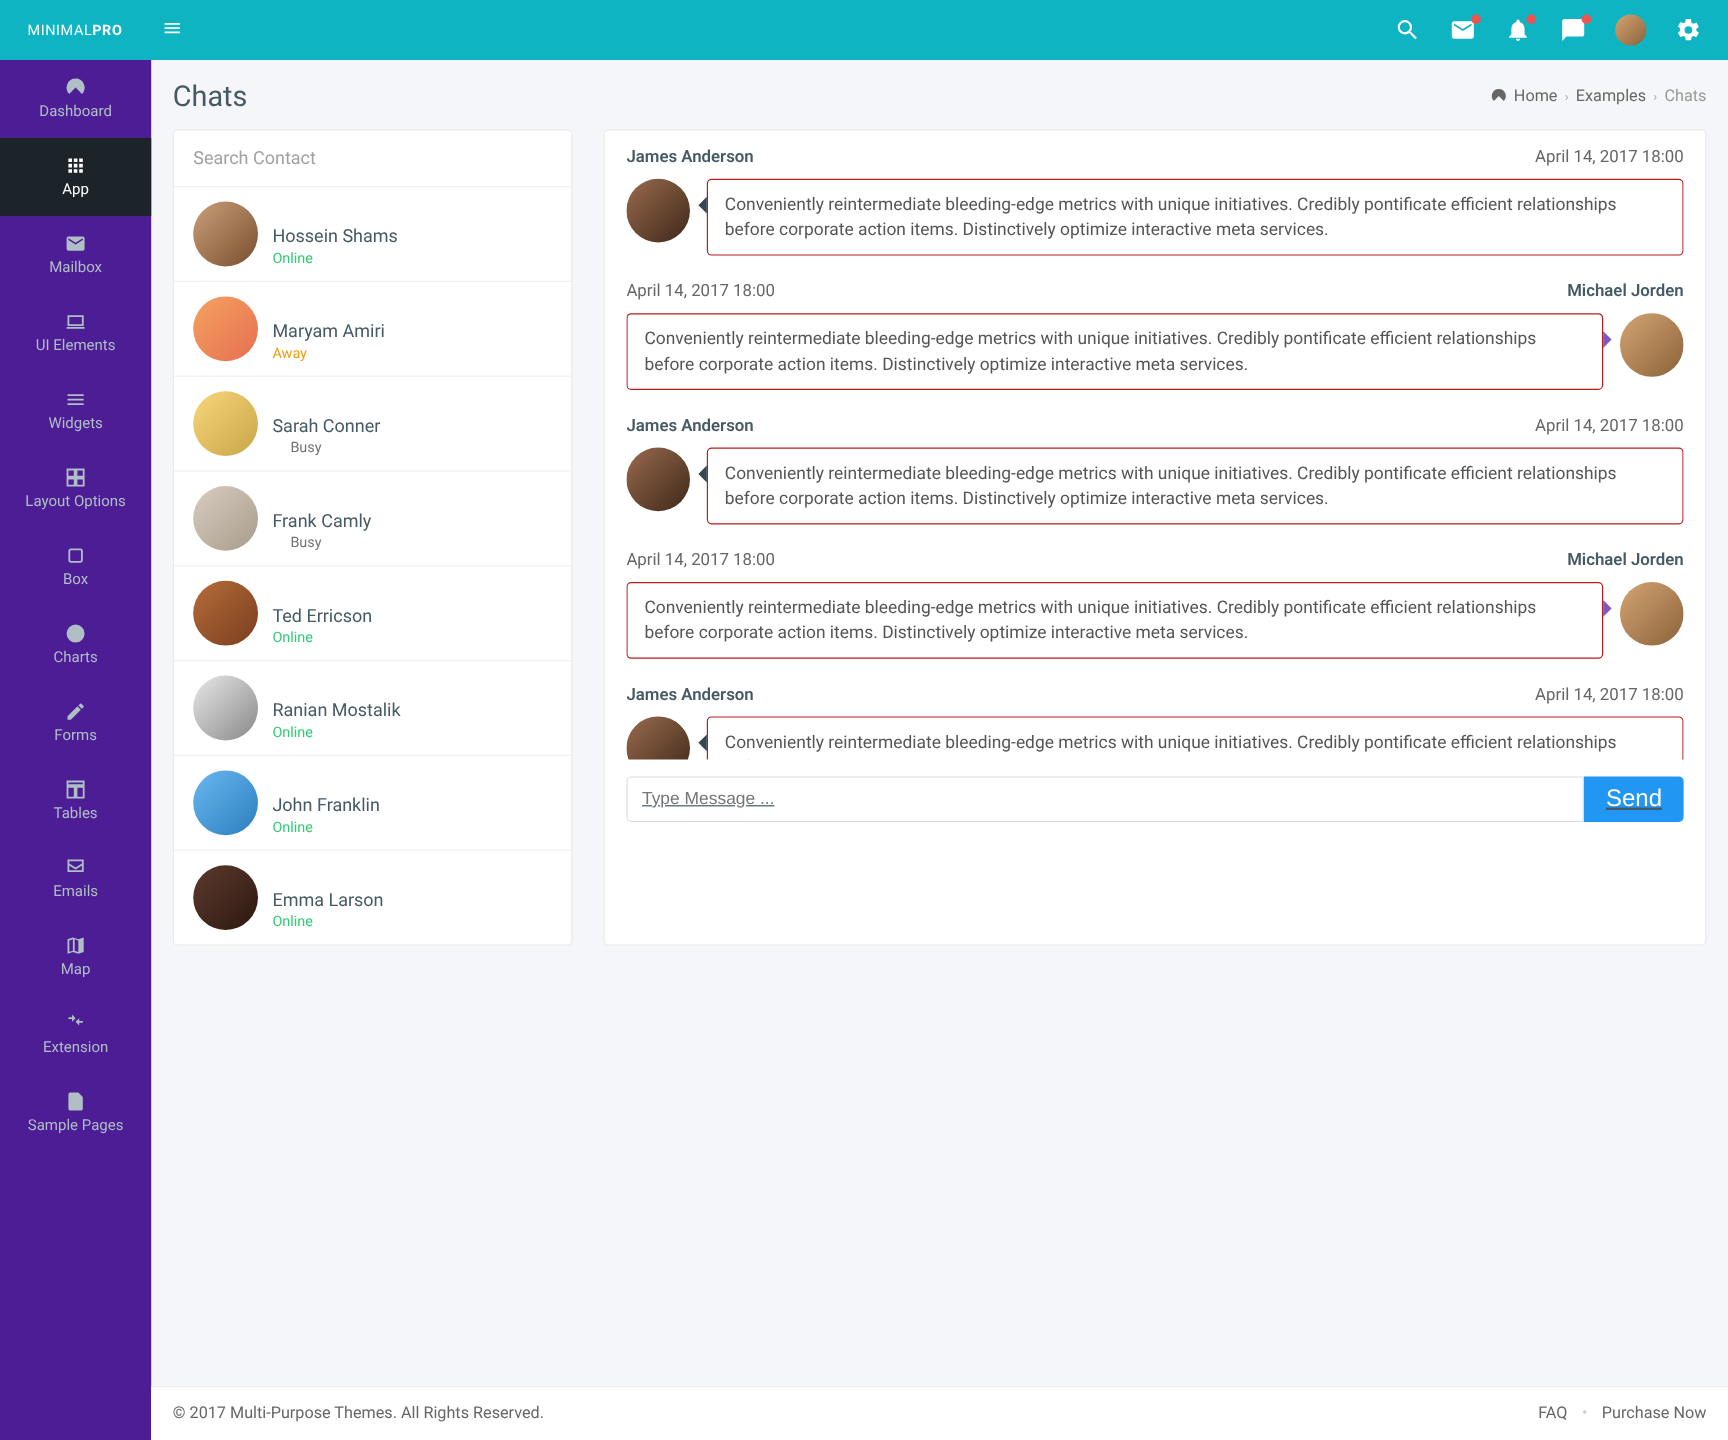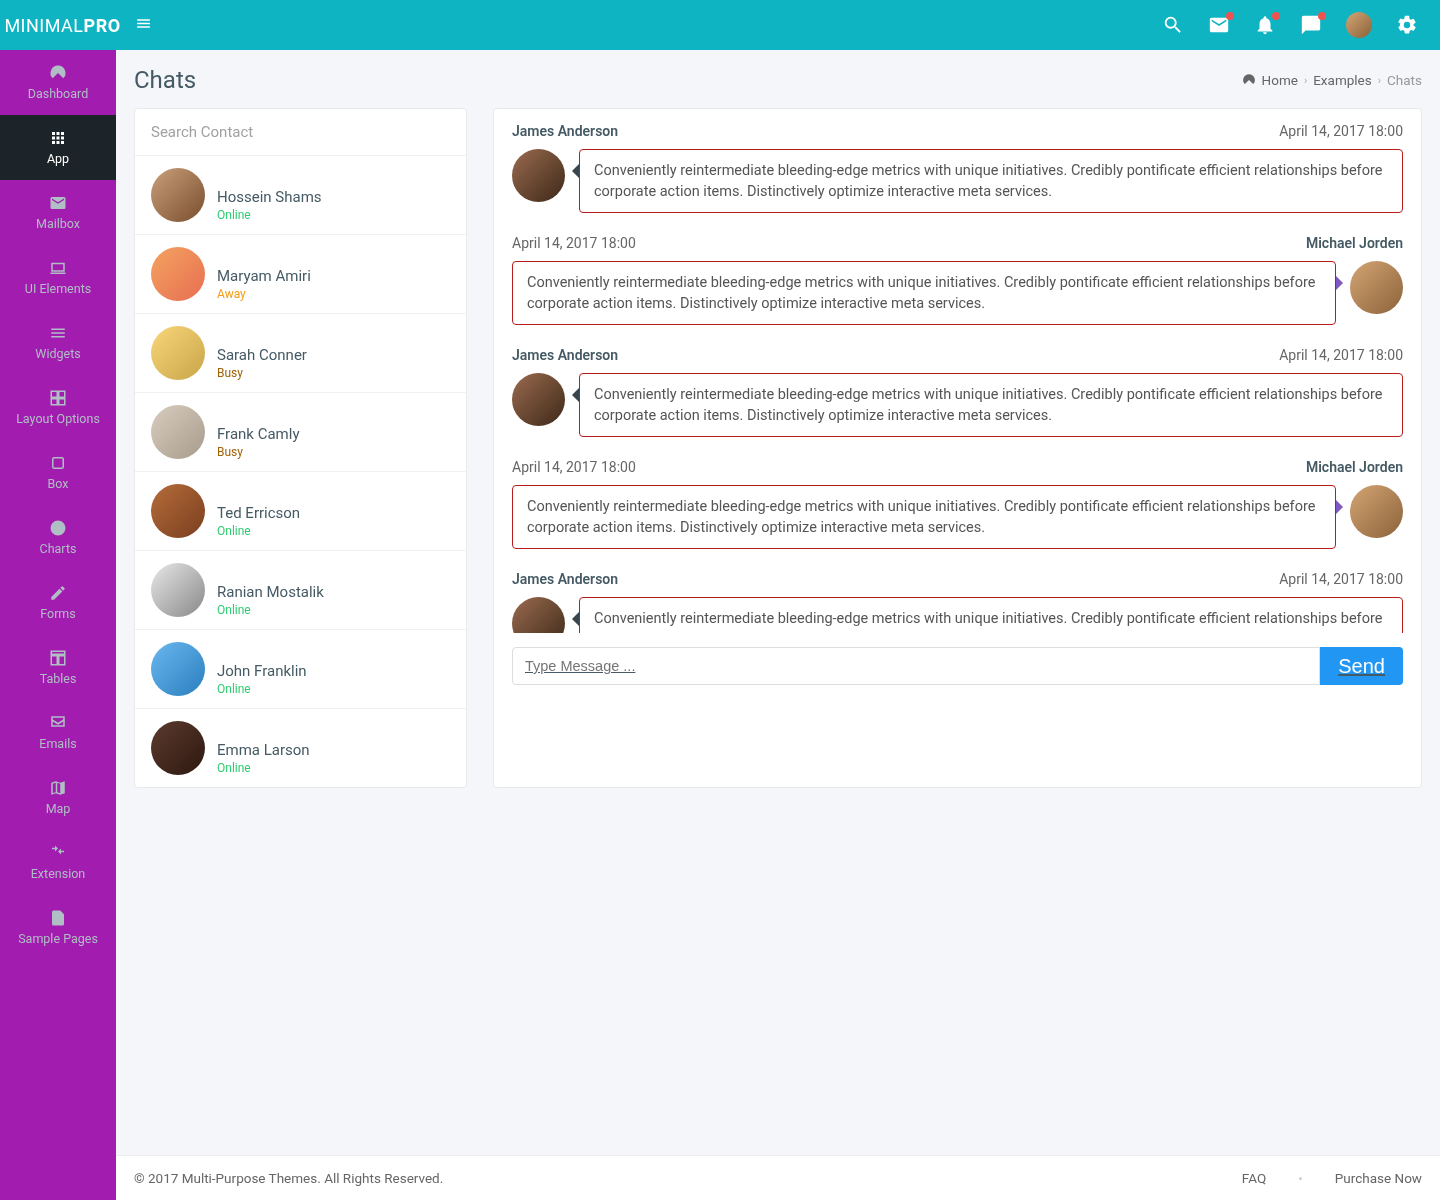--- a/index.html
+++ b/index.html
@@ -1,35 +1,35 @@
 <!DOCTYPE html>
 <html><head>
 <meta charset="utf-8">
 <style>
 * { margin: 0; padding: 0; box-sizing: border-box; }
 body { font-family: -apple-system, BlinkMacSystemFont, "Segoe UI", Roboto, sans-serif; background: #f4f6f9; color: #455a64; font-size: 14px; }
 
 
 .header { display: flex; align-items: center; background: #0fb4c3; height: 50px; }
 .logo-box { width: 125px; display: flex; align-items: center; justify-content: center; height: 50px; }
-.logo-text { color: #fff; font-weight: 400; font-size: 18px; letter-spacing: 0.5px; }
+.logo-text { color: #fff; font-weight: 400; font-size: 12px; letter-spacing: 0.5px; }
 .logo-text b { font-weight: 700; }
 .sidebar-toggle { width: 40px; cursor: pointer; color: #fff; text-align: left; padding-left: 10px; }
 .header-spacer { flex: 1; }
 .header-icons { display: flex; align-items: center; gap: 24px; padding-right: 22px; }
 .header-icon { color: #fff; cursor: pointer; position: relative; display: flex; align-items: center; }
 .header-icon svg { width: 22px; height: 22px; fill: #fff; }
 .badge-dot { position: absolute; top: -2px; right: -4px; width: 8px; height: 8px; border-radius: 50%; background: #ef5350; }
 .user-avatar { width: 26px; height: 26px; border-radius: 50%; background: linear-gradient(135deg,#d4a574,#8b6239); cursor: pointer; }
 
 
 .layout { display: flex; min-height: calc(100vh - 50px); }
 
 
-.sidebar { width: 116px; background: #a21caf; min-height: calc(100vh - 50px); }
+.sidebar { width: 126px; background: #4c1d95; min-height: calc(100vh - 50px); }
 .side-item { text-align: center; padding: 14px 6px; cursor: pointer; color: #b0bec5; font-size: 12.5px; }
 .side-item.active { background: #1c2429; color: #fff; }
 .side-item svg { width: 18px; height: 18px; fill: currentColor; margin-bottom: 4px; display: block; margin-left: auto; margin-right: auto; }
 .side-item span { display: block; }
 
 
 .main { flex: 1; display: flex; flex-direction: column; }
 .page-header { display: flex; align-items: center; padding: 16px 18px 14px; }
 .page-title { font-size: 24px; font-weight: 400; color: #455a64; }
 .breadcrumb { margin-left: auto; font-size: 13.5px; color: #666; display: flex; align-items: center; gap: 6px; }
@@ -43,21 +43,21 @@
 
 .card { background: #fff; border: 1px solid #eaeaea; border-radius: 4px; }
 .contacts { width: 333px; display: flex; flex-direction: column; }
 .search-row { padding: 14px 16px; color: #a1a1a1; font-size: 15px; cursor: text; }
 .contact { display: flex; align-items: flex-end; padding: 12px 16px; border-top: 1px solid #f0f0f0; cursor: pointer; }
 .contact-avatar { width: 54px; height: 54px; border-radius: 50%; margin-right: 12px; flex-shrink: 0; }
 .contact-name { font-size: 15px; color: #455a64; }
 .contact-status { font-size: 12px; margin-top: 2px; }
 .st-online { color: #2ecc71; }
 .st-away { color: #f39c12; }
-.st-busy { color: #a16207; }
+.st-busy { color: #737373; margin-left: 15px; }
 
 
 .chat { flex: 1; display: flex; flex-direction: column; padding: 14px 18px; }
 .chat h2 { font-size: 22px; font-weight: 400; color: #455a64; margin-bottom: 16px; }
 .chat-scroll { flex: 1; overflow: hidden; max-height: 510px; }
 
 .msg { margin-bottom: 22px; }
 .msg-head { display: flex; justify-content: space-between; font-size: 14px; margin-bottom: 10px; }
 .msg-name { font-weight: 600; color: #455a64; }
 .msg-time { color: #666; }
@@ -68,21 +68,21 @@
 .msg.right .msg-head { flex-direction: row-reverse; }
 .msg.right .msg-body { flex-direction: row-reverse; }
 .bubble.right::before { content: ""; position: absolute; right: -8px; top: 14px; border: 7px solid transparent; border-left-color: #7e57c2; border-right: 0; }
 
 .compose { display: flex; margin-top: 14px; text-decoration: underline; }
 .compose input { flex: 1; border: 1px solid #ddd; border-radius: 4px 0 0 4px; padding: 10px 12px; font-size: 14.5px; outline: none; }
 .compose button { background: #2196f3; color: #fff; border: none; padding: 0 18px; border-radius: 0 4px 4px 0; font-size: 20px; cursor: pointer; }
 
 
 .footer { background: #fff; border-top: 1px solid #eee; padding: 14px 18px; font-size: 13.5px; color: #666; display: flex; align-items: center; }
-.footer-right { margin-left: auto; display: flex; gap: 32px; }
+.footer-right { margin-left: auto; display: flex; gap: 12px; }
 .footer-right a { color: #666; text-decoration: none; }
 .footer-right .dot { color: #ccc; }
 
 
 .av { background-size: cover; background-position: center; }
 .av1 { background: linear-gradient(135deg,#c9a07a,#7a4e2e); }
 .av2 { background: linear-gradient(135deg,#f4a261,#e76f51); }
 .av3 { background: linear-gradient(135deg,#f9d67a,#c9a54a); }
 .av4 { background: linear-gradient(135deg,#d9cdbf,#a79b8c); }
 .av5 { background: linear-gradient(135deg,#b56c3a,#7a3e1e); }

